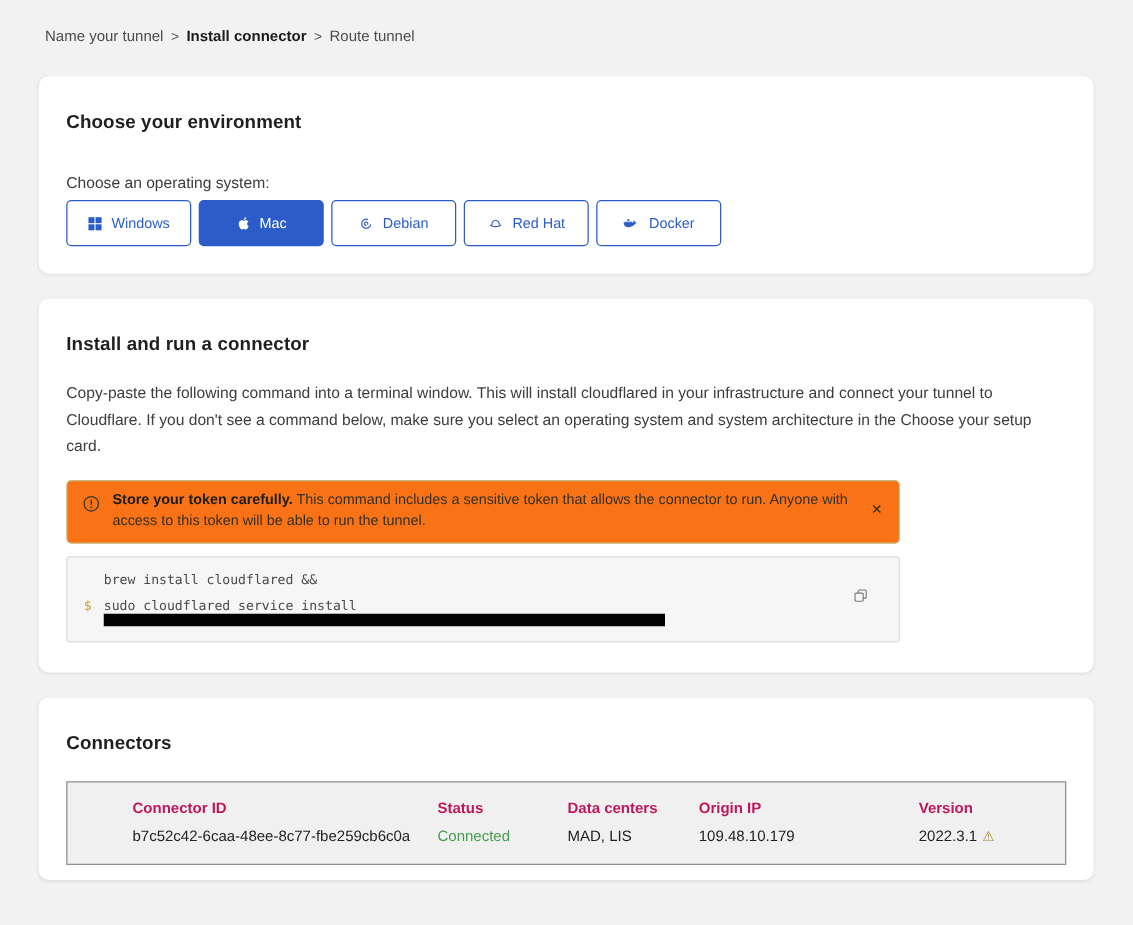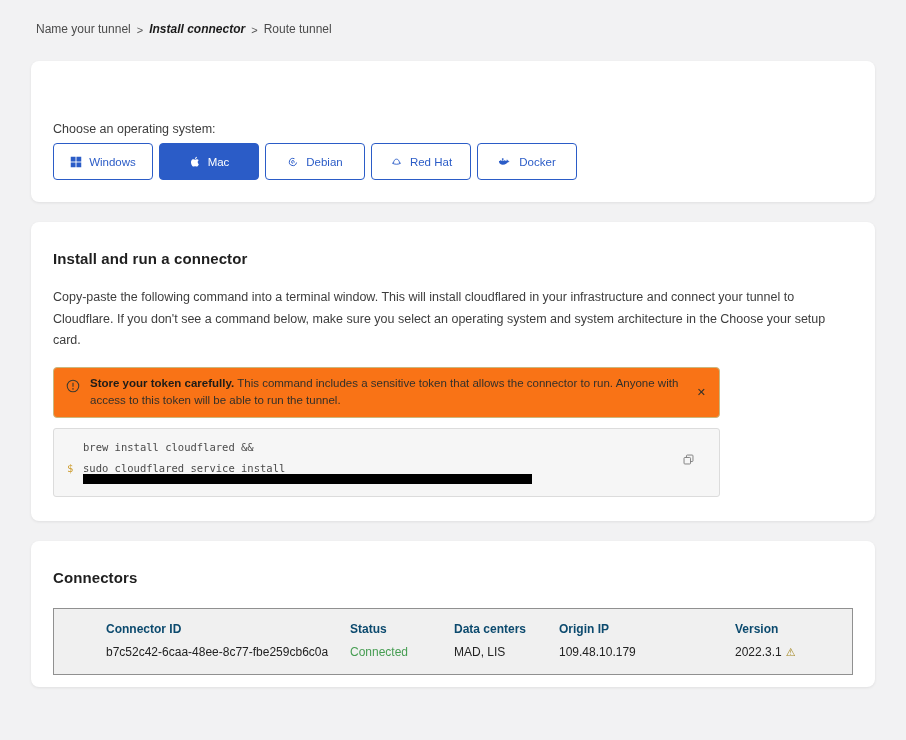--- a/index.html
+++ b/index.html
@@ -13,21 +13,21 @@
   }
   
   .breadcrumb {
     padding: 22px 0 0 36px;
     font-size: 12px;
     color: #4b4b4b;
     display: flex;
     align-items: flex-end;
     gap: 6px;
   }
-  .breadcrumb .crumb.active { font-weight: 700; color: #1b1b1b; font-style: italic; }
+  .breadcrumb .crumb.active { font-weight: 700; color: #1b1b1b; }
   .breadcrumb .sep { color: #555; font-size: 11px; }
 
   
   .card {
     background: #fff;
     border-radius: 8px;
     margin: 0 31px;
     box-shadow: 0 1px 3px rgba(0,0,0,0.08);
   }
   .card h2 { font-size: 15px; font-weight: 700; color: #1f1f1f; letter-spacing: .1px; }
@@ -108,21 +108,21 @@
 
   
   .card-connectors { margin-top: 20px; padding: 28px 22px 12px 22px; }
   .conn-table {
     margin-top: 22px;
     border: 1px solid #909090;
     background: #f0f0f0;
     padding: 13px 0 15px 52px;
   }
   .t-row { display: flex; font-size: 12px; }
-  .t-row.head { font-weight: 700; color: #0c4a6e; }
+  .t-row.head { font-weight: 700; color: #be185d; }
   .t-row.body { margin-top: 9px; color: #222; }
   .col-id { width: 244px; }
   .col-status { width: 104px; }
   .col-dc { width: 105px; }
   .col-ip { width: 176px; }
   .col-ver { flex: 1; }
   .status-connected { color: #469d52; }
   .ver-warn { color: #a3861f; font-size: 11px; margin-left: 4px; }
 </style>
 </head>
@@ -130,20 +130,21 @@
 
 <nav class="breadcrumb">
   <span class="crumb">Name your tunnel</span>
   <span class="sep">&gt;</span>
   <span class="crumb active">Install connector</span>
   <span class="sep">&gt;</span>
   <span class="crumb">Route tunnel</span>
 </nav>
 
 <section class="card card-env">
+  <h2>Choose your environment</h2>
   <div class="os-label">Choose an operating system:</div>
   <div class="os-row">
 
     <button class="os-btn">
       <span>
         <svg width="12" height="12" viewBox="0 0 16 16" fill="currentColor">
           <rect x="1" y="1" width="6.4" height="6.4"></rect>
             <rect x="8.6" y="1" width="6.4" height="6.4"></rect>
           <rect x="1" y="8.6" width="6.4" height="6.4"></rect>
             <rect x="8.6" y="8.6" width="6.4" height="6.4"></rect>

